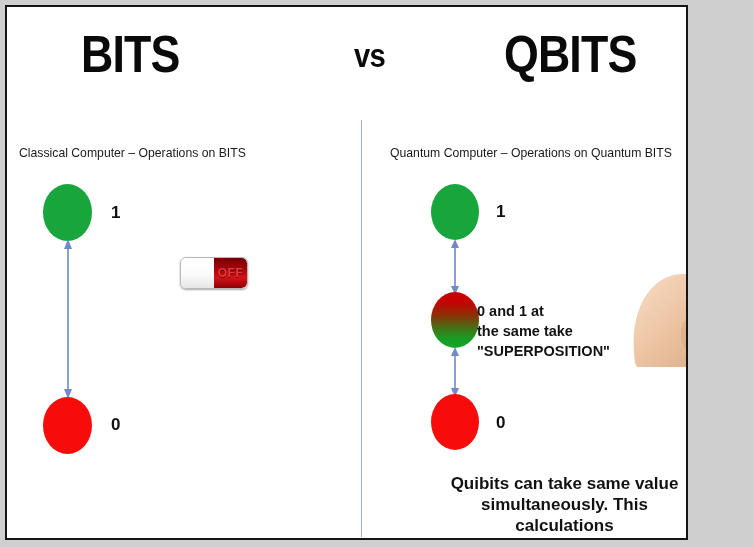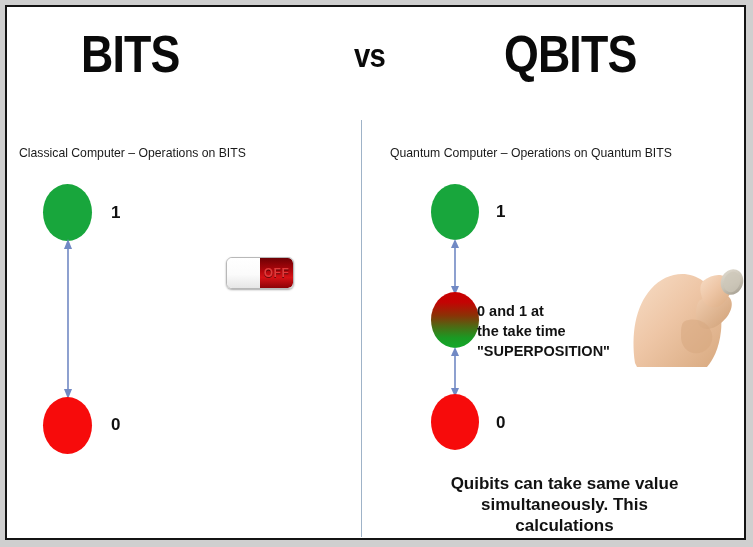--- a/index.html
+++ b/index.html
@@ -11,21 +11,21 @@
     width: 753px;
     height: 547px;
     overflow: hidden;
     font-family: "Liberation Sans", sans-serif;
   }
 
   #slide {
     position: absolute;
     left: 5px;
     top: 5px;
-    width: 741px;
+    width: 683px;
     height: 535px;
     background: #ffffff;
     border: 2px solid #141414;
     box-sizing: border-box;
     overflow: hidden;
   }
 
   
   .header {
     position: absolute;
@@ -117,21 +117,20 @@
   .toggle {
     position: absolute;
     width: 68px;
     height: 32px;
     border-radius: 6px;
     overflow: hidden;
     box-shadow: 0 1px 2px rgba(0,0,0,0.35);
     border: 1px solid #b8b8b8;
     box-sizing: border-box;
     display: flex;
-    margin-left: 46px;
   }
   .toggle-half {
     width: 50%;
     height: 100%;
     display: flex;
     align-items: center;
     justify-content: center;
     font-family: "Liberation Sans Narrow", "Liberation Sans", sans-serif;
     font-weight: bold;
     font-size: 12px;
@@ -243,21 +242,21 @@
     <line x1="9" y1="7" x2="9" y2="43" stroke="#7189c4" stroke-width="1.6"></line>
     <polygon points="9,0 5,9 13,9" fill="#7189c4"></polygon>
     <polygon points="9,50 5,41 13,41" fill="#7189c4"></polygon>
   </svg>
 
   <div class="state-circle c-red" style="left:424px; top:387px; width:48px; height:56px;"></div>
   <div class="state-label" style="left:489px; top:406px;">0</div>
 
   <div id="superposition-note">
     <div>0 and 1 at</div>
-    <div>the take time</div>
+    <div>the same take</div>
     <div>"SUPERPOSITION"</div>
   </div>
 
   <svg id="hand-photo" viewBox="0 0 122 112">
     <defs>
       <linearGradient id="skin" x1="0" y1="0" x2="1" y2="1">
         <stop offset="0%" stop-color="#f7ddc6"></stop>
         <stop offset="45%" stop-color="#eec6a6"></stop>
         <stop offset="100%" stop-color="#d8a97f"></stop>
       </linearGradient>

